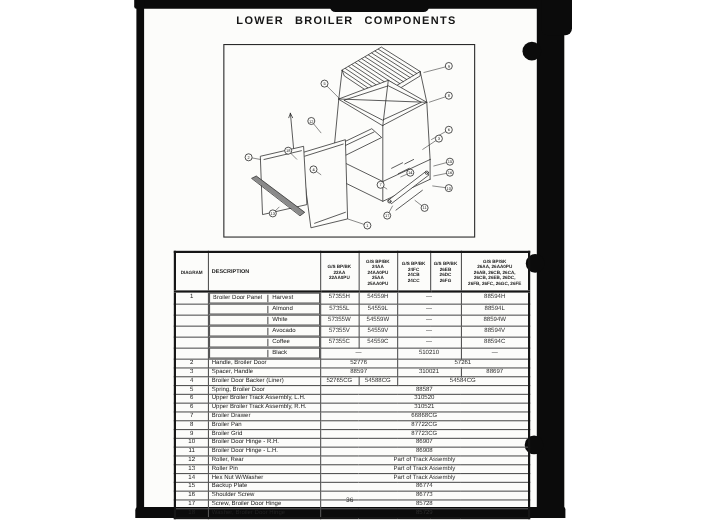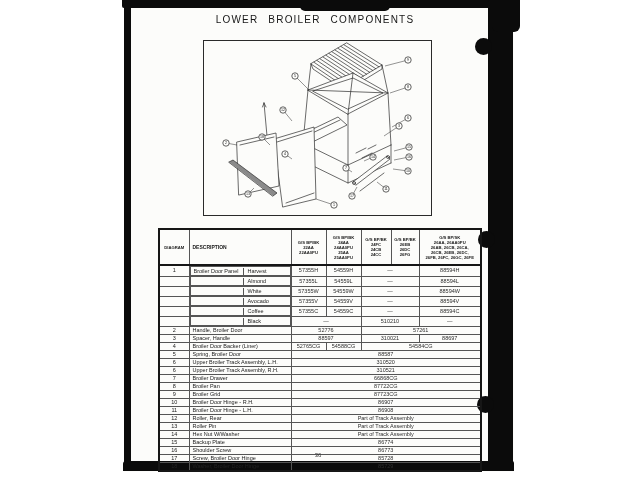--- a/index.html
+++ b/index.html
@@ -16,21 +16,21 @@
   #edge-right{left:488px;top:0;width:25px;height:467px;border-radius:2px;}
   #edge-right-top{left:492px;top:0;width:28px;height:32px;border-radius:0 0 6px 6px;}
   #edge-bottom{left:123px;top:461px;width:391px;height:10px;border-radius:3px 2px 0 0;}
   .punch-dot{position:absolute;width:17px;height:17px;border-radius:50%;background:#0b0b0b;}
   #punch-dot-1{left:475px;top:38px;}
   #punch-dot-2{left:478px;top:231px;}
   #punch-dot-3{left:477px;top:396px;}
 
   #page-title{
     position:absolute;left:150px;top:14px;width:330px;text-align:center;
-    font-size:10px;font-weight:normal;letter-spacing:1.2px;word-spacing:6px;color:#161616;
+    font-size:10px;font-weight:bold;letter-spacing:1.2px;word-spacing:6px;color:#161616;
   }
   #page-number{position:absolute;left:298px;top:452px;width:40px;text-align:center;font-size:6px;color:#333;}
 
   #diagram-box{
     position:absolute;left:203px;top:40px;width:227px;height:174px;
     border:1px solid #2a2a2a;background:#fcfcfa;
   }
   #diagram-box svg{display:block;}
 
   #parts-table{

